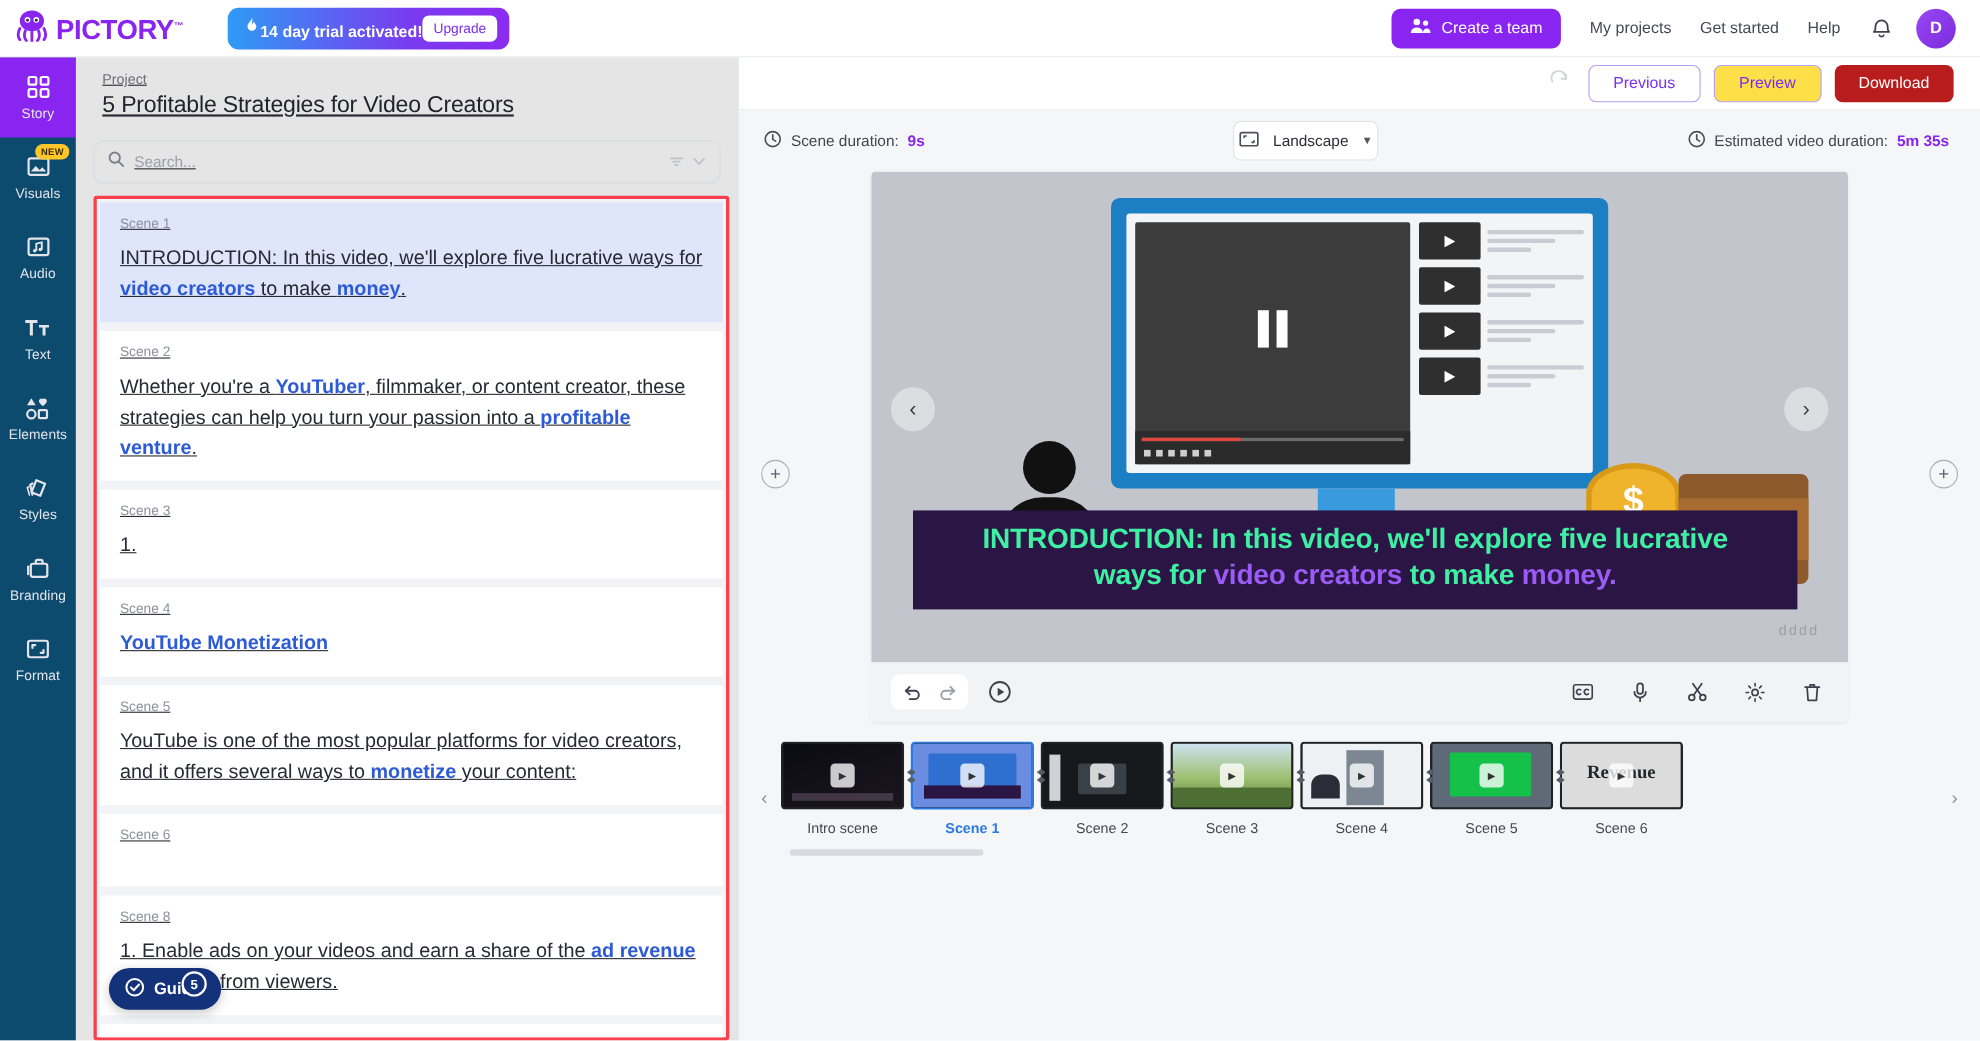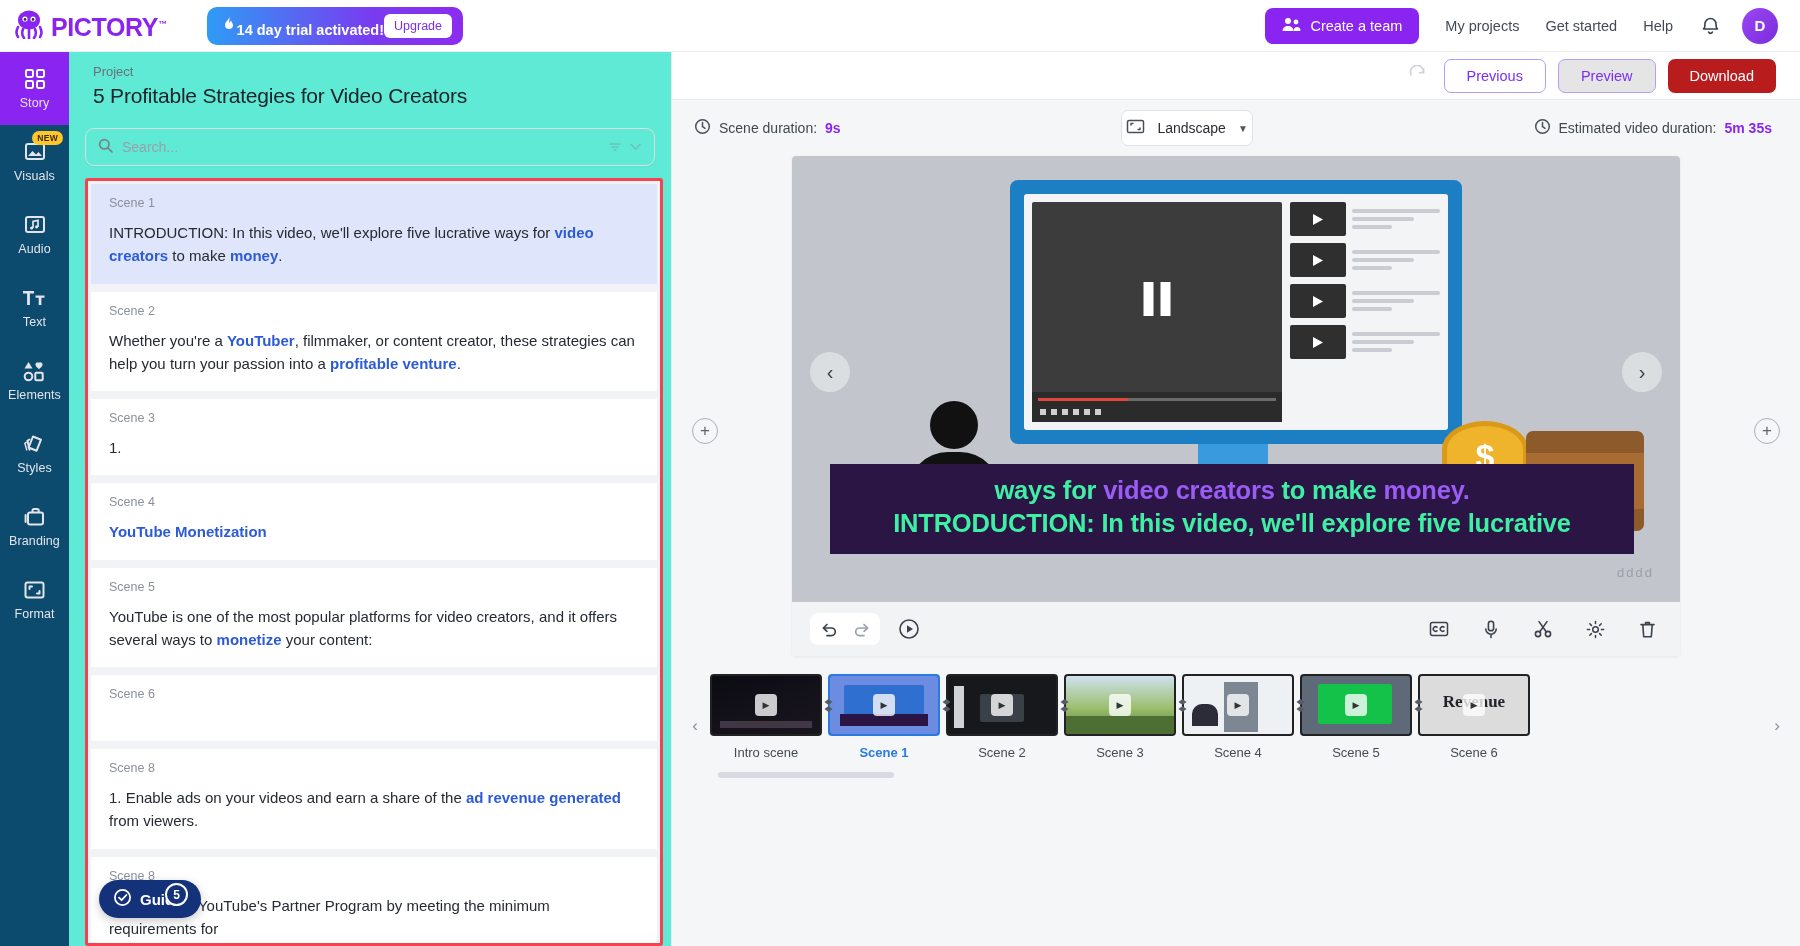--- a/index.html
+++ b/index.html
@@ -89,22 +89,22 @@
   .rail-ico { height: 23px; display: flex; align-items: center; }
   .new-badge {
     position: absolute; top: 6px; right: 6px;
     background: #ffc629; color: #3a2c00;
     font-size: 8.5px; font-weight: 700; letter-spacing: .3px;
     padding: 2px 5px; border-radius: 7px;
   }
 
   
   .script-col {
-    width: 602px; flex-shrink: 0; background: #5eead4;
-    display: flex; flex-direction: column; position: relative;
+    width: 602px; flex-shrink: 0; background: #e5e5e5;
+    display: flex; flex-direction: column; position: relative; text-decoration: underline;
   }
   .proj-head { padding: 12px 24px 14px 24px; }
   .proj-kicker { font-size: 13px; color: #6a707c; margin-bottom: 5px; }
   .proj-title { font-size: 21px; font-weight: 500; color: #20242c; letter-spacing: -.2px; }
 
   .search-row { padding: 6px 16px 12px 16px; }
   .search-box {
     height: 38px; border: 1px solid #d9dde5; border-radius: 9px;
     display: flex; align-items: center; gap: 9px; padding: 0 12px;
     box-shadow: 0 1px 2px rgba(16,24,40,.04);
@@ -123,21 +123,21 @@
   }
   .scenes-scroll {
     height: 100%; overflow: hidden; padding: 3px 0 0 0;
   }
   .scene-card {
     background: #fff; margin: 0 3px 8px 3px; padding: 12px 18px 16px 18px;
     min-height: 66px;
   }
   .scene-card.selected { background: #dfe5fb; }
   .scene-num { font-size: 12.5px; color: #8b919c; margin-bottom: 11px; }
-  .scene-text { font-size: 15px; line-height: 1.55; color: #252a33; }
+  .scene-text { font-size: 18px; line-height: 1.55; color: #252a33; }
   .kw { color: #2d5bd7; font-weight: 700; }
 
   .guide-btn {
     position: absolute; left: 30px; bottom: 28px; z-index: 30;
     background: #14327a; color: #fff; border: none;
     height: 38px; padding: 0 18px 0 14px; border-radius: 19px;
     display: flex; align-items: center; gap: 8px;
     font-size: 15px; font-weight: 700; cursor: pointer; font-family: inherit;
     box-shadow: 0 3px 10px rgba(0,0,0,.22);
   }
@@ -519,21 +519,21 @@
   <div class="preview-col">
 
     <div style="display:flex;align-items:center;justify-content:flex-end;gap:12px;height:48px;padding:0 24px;background:#fff;border-bottom:1px solid #eceef2;">
       <span style="opacity:.3;margin-right:6px;">
         <svg width="18" height="18" viewBox="0 0 18 18" fill="none" stroke="#6b7280" stroke-width="1.7">
           <path d="M15.4 7.6A6.5 6.5 0 103.2 10" stroke-linecap="round"></path>
             <path d="M15.6 3.6v4h-4" stroke-linecap="round" stroke-linejoin="round"></path>
         </svg>
       </span>
       <button style="height:34px;padding:0 22px;border:1px solid #b69df5;background:#fff;color:#7b2ff0;border-radius:7px;font-size:14.5px;font-family:inherit;cursor:pointer;">Previous</button>
-      <button style="height:34px;padding:0 22px;border:1px solid #b69df5;background:#e5e5e5;color:#7b2ff0;border-radius:7px;font-size:14.5px;font-family:inherit;cursor:pointer;">Preview</button>
+      <button style="height:34px;padding:0 22px;border:1px solid #b69df5;background:#fde047;color:#7b2ff0;border-radius:7px;font-size:14.5px;font-family:inherit;cursor:pointer;">Preview</button>
       <button style="height:34px;padding:0 22px;border:none;background:#b91c1c;color:#fff;border-radius:7px;font-size:14.5px;font-family:inherit;cursor:pointer;">Download</button>
     </div>
 
     <div class="pv-toolbar">
       <div class="pv-meta">
         <span>
           <svg width="17" height="17" viewBox="0 0 17 17" fill="none" stroke="#4a5059" stroke-width="1.5">
             <circle cx="8.5" cy="8.5" r="6.8"></circle>
               <path d="M8.5 4.6v4.1l2.6 1.6" stroke-linecap="round"></path>
           </svg>
@@ -654,22 +654,22 @@
               <span class="wallet-dot"></span>
             </div>
 
           <div class="nav-arrow l">‹</div>
           <div class="nav-arrow r">›</div>
 
           <div class="watermark1">1574699864</div>
           <div class="watermark2">dddd</div>
 
           <div class="caption-box">
+            <p id="cap1"><span>INTRODUCTION: In this video, we'll explore five lucrative</span></p>
             <p id="cap2"><span>ways for </span><span class="cap-purple">video creators</span><span> to make </span><span class="cap-purple">money.</span></p>
-            <p id="cap1"><span>INTRODUCTION: In this video, we'll explore five lucrative</span></p>
           </div>
         </div>
 
         <div class="player-bar">
           <div class="undo-group">
             <span class="ico-btn">
               <svg width="17" height="15" viewBox="0 0 17 15" fill="none" stroke="#3c424c" stroke-width="1.7">
                   <path d="M3 6h7.5a3.8 3.8 0 110 7.6H6" stroke-linecap="round"></path>
                   <path d="M6 2.5L2.4 6 6 9.3" stroke-linecap="round" stroke-linejoin="round"></path>
                 </svg>

